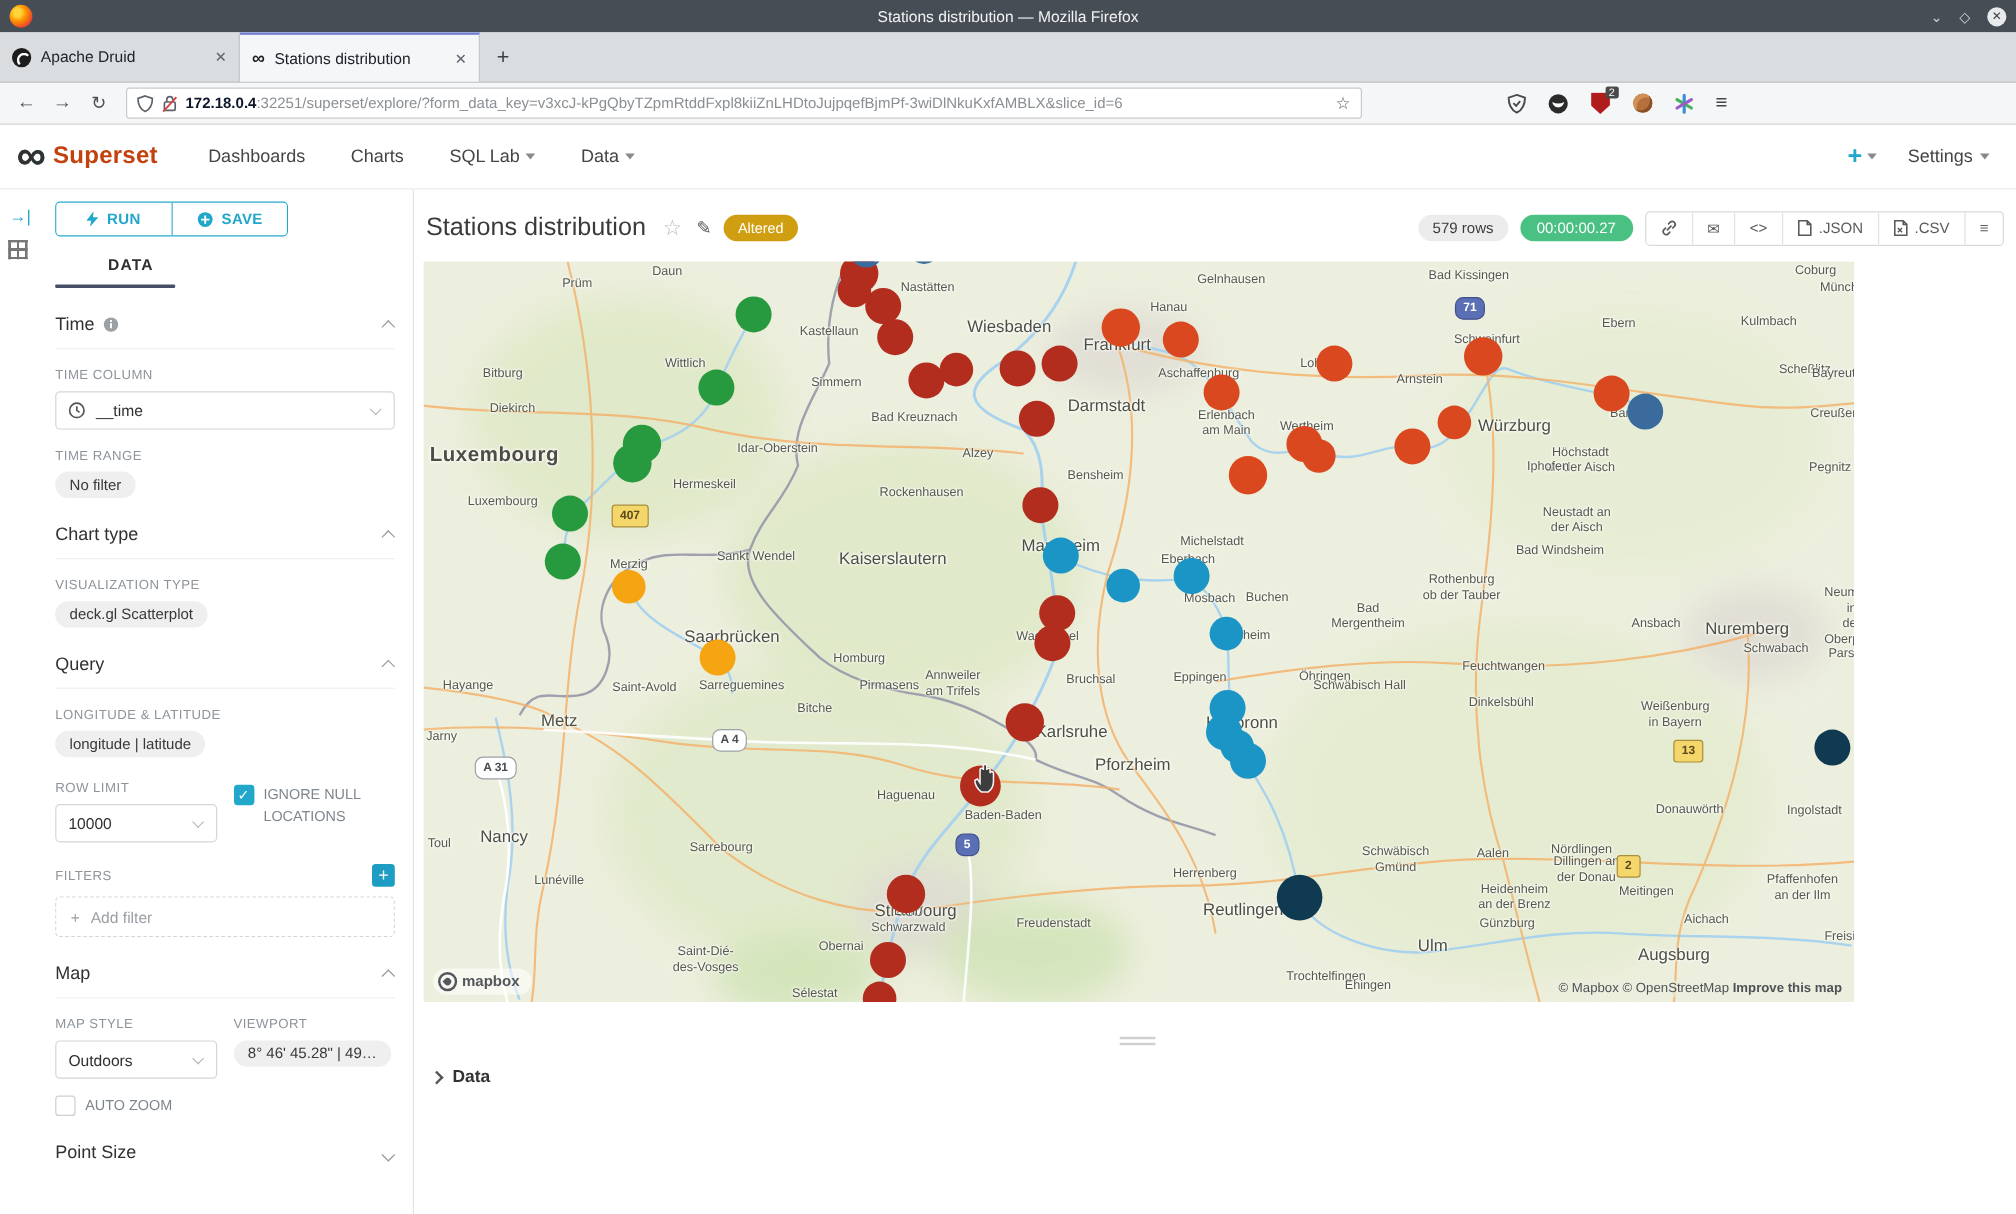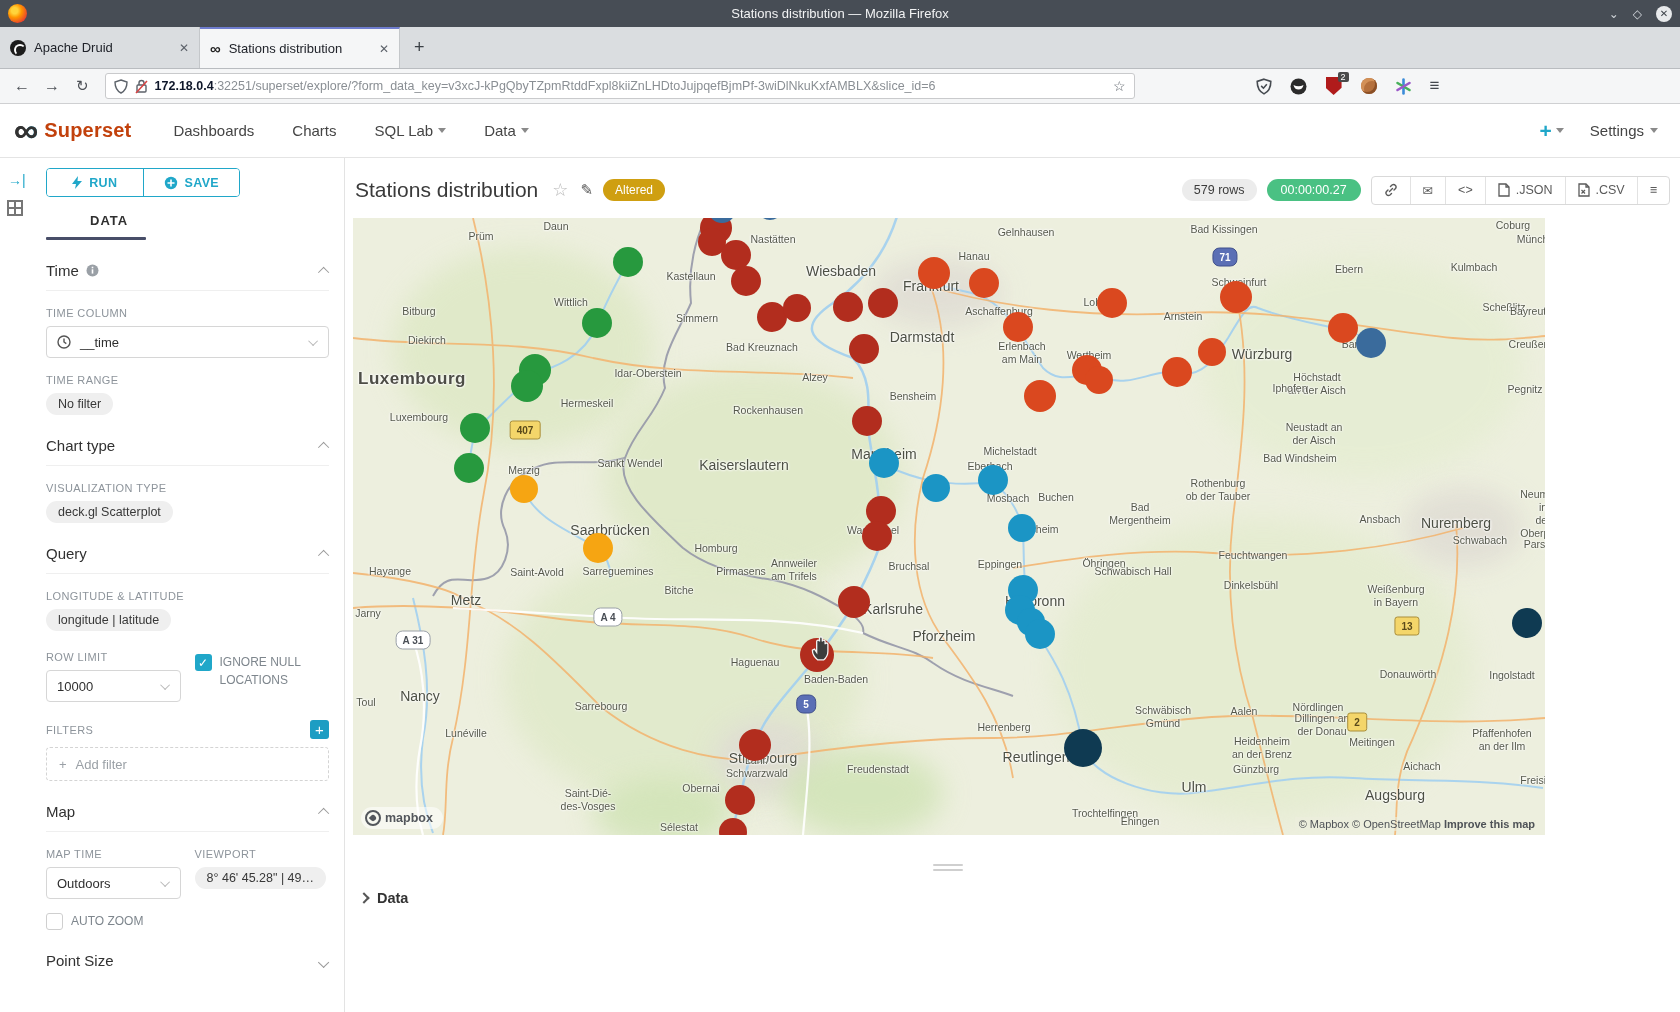--- a/index.html
+++ b/index.html
@@ -364,21 +364,21 @@
       </div>
     </div>
 
     <div class="sec">
       <div class="sec-head">
         <span>Map</span>
         <span class="chev up"></span>
       </div>
       <div class="tworow">
         <div>
-          <div class="flabel">MAP TIME</div>
+          <div class="flabel">MAP STYLE</div>
           <div class="selectbox">
             <span>Outdoors</span>
             <span class="sel-caret"></span>
           </div>
           <div class="checkrow" style="margin-top:13px;">
             <span class="cbox off"></span>
             <span>AUTO ZOOM</span>
           </div>
         </div>
         <div>

